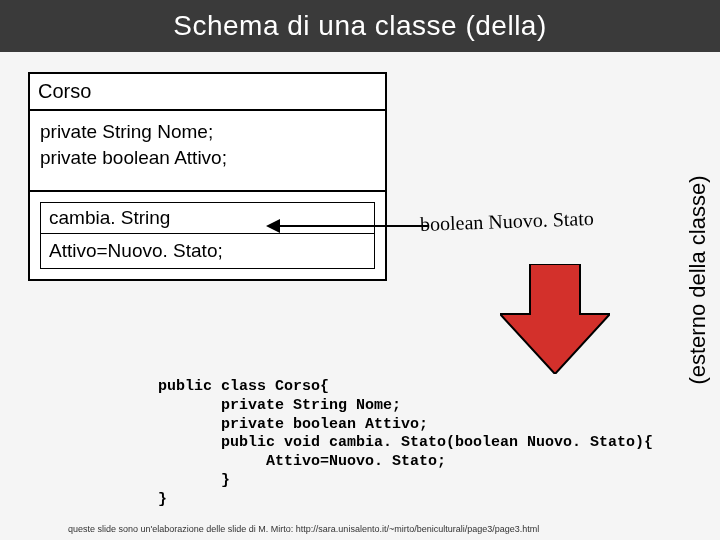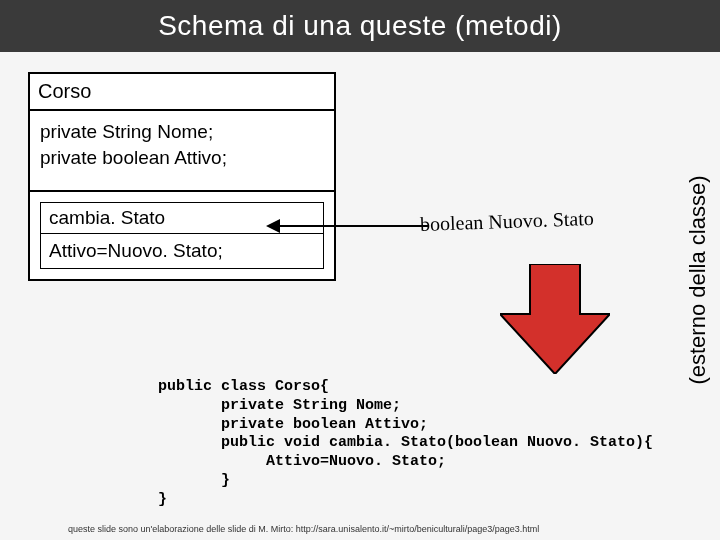--- a/index.html
+++ b/index.html
@@ -1,46 +1,46 @@
 <!DOCTYPE html>
 <html><head>
 <meta charset="utf-8">
 <style>
   * { margin: 0; padding: 0; box-sizing: border-box; }
   body { width: 720px; height: 540px; background: #f5f5f5; font-family: Arial, sans-serif; position: relative; overflow: hidden; }
   .title-bar { background: #3a3a3a; color: #fff; font-size: 28px; font-weight: 300; text-align: center; padding: 10px 0; letter-spacing: 0.5px; }
-  .class-box { position: absolute; left: 28px; top: 72px; width: 308px; border: 2px solid #000; background: #fff; }
+  .class-box { position: absolute; left: 28px; top: 72px; width: 359px; border: 2px solid #000; background: #fff; }
   .class-name { border-bottom: 2px solid #000; padding: 6px 8px; font-size: 20px; }
   .attributes { border-bottom: 2px solid #000; padding: 8px 10px 20px 10px; font-size: 19px; line-height: 1.35; }
   .method-box { margin: 10px; border: 1.5px solid #000; }
   .method-name { border-bottom: 1.5px solid #000; padding: 4px 8px; font-size: 19px; }
   .method-body { padding: 6px 8px; font-size: 19px; }
   .param-label { position: absolute; left: 420px; top: 210px; font-size: 20px; font-family: 'Times New Roman', serif; transform: rotate(-2deg); }
   .arrow-line { position: absolute; left: 272px; top: 225px; width: 156px; height: 2px; background: #000; }
   .arrow-head { position: absolute; left: 266px; top: 219px; width: 0; height: 0; border-right: 14px solid #000; border-top: 7px solid transparent; border-bottom: 7px solid transparent; }
   .big-arrow { position: absolute; left: 500px; top: 264px; }
   .big-arrow svg { display: block; }
   .side-label { position: absolute; right: 8px; top: 90px; width: 28px; height: 380px; font-size: 22px; display: flex; align-items: center; justify-content: center; }
   .side-label span { transform: rotate(-90deg); white-space: nowrap; }
   .code-block { position: absolute; left: 122px; top: 378px; font-family: 'Courier New', monospace; font-size: 15px; font-weight: bold; line-height: 1.25; white-space: pre; margin-left: 36px; }
   .footnote { position: absolute; left: 68px; bottom: 6px; font-size: 9px; color: #333; text-align: right; }
 </style>
 </head>
 <body>
 
-<div class="title-bar">Schema di una queste (metodi)</div>
+<div class="title-bar">Schema di una classe (della)</div>
 
 <div class="class-box">
   <div class="class-name">Corso</div>
   <div class="attributes">
     <div>private String Nome;</div>
     <div>private boolean Attivo;</div>
   </div>
   <div class="method-box">
-    <div class="method-name">cambia. Stato</div>
+    <div class="method-name">cambia. String</div>
     <div class="method-body">Attivo=Nuovo. Stato;</div>
   </div>
 </div>
 
 <div class="param-label">boolean Nuovo. Stato</div>
 <div class="arrow-line"></div>
 <div class="arrow-head"></div>
 
 <div class="big-arrow">
   <svg width="110" height="110" viewBox="0 0 110 110">

